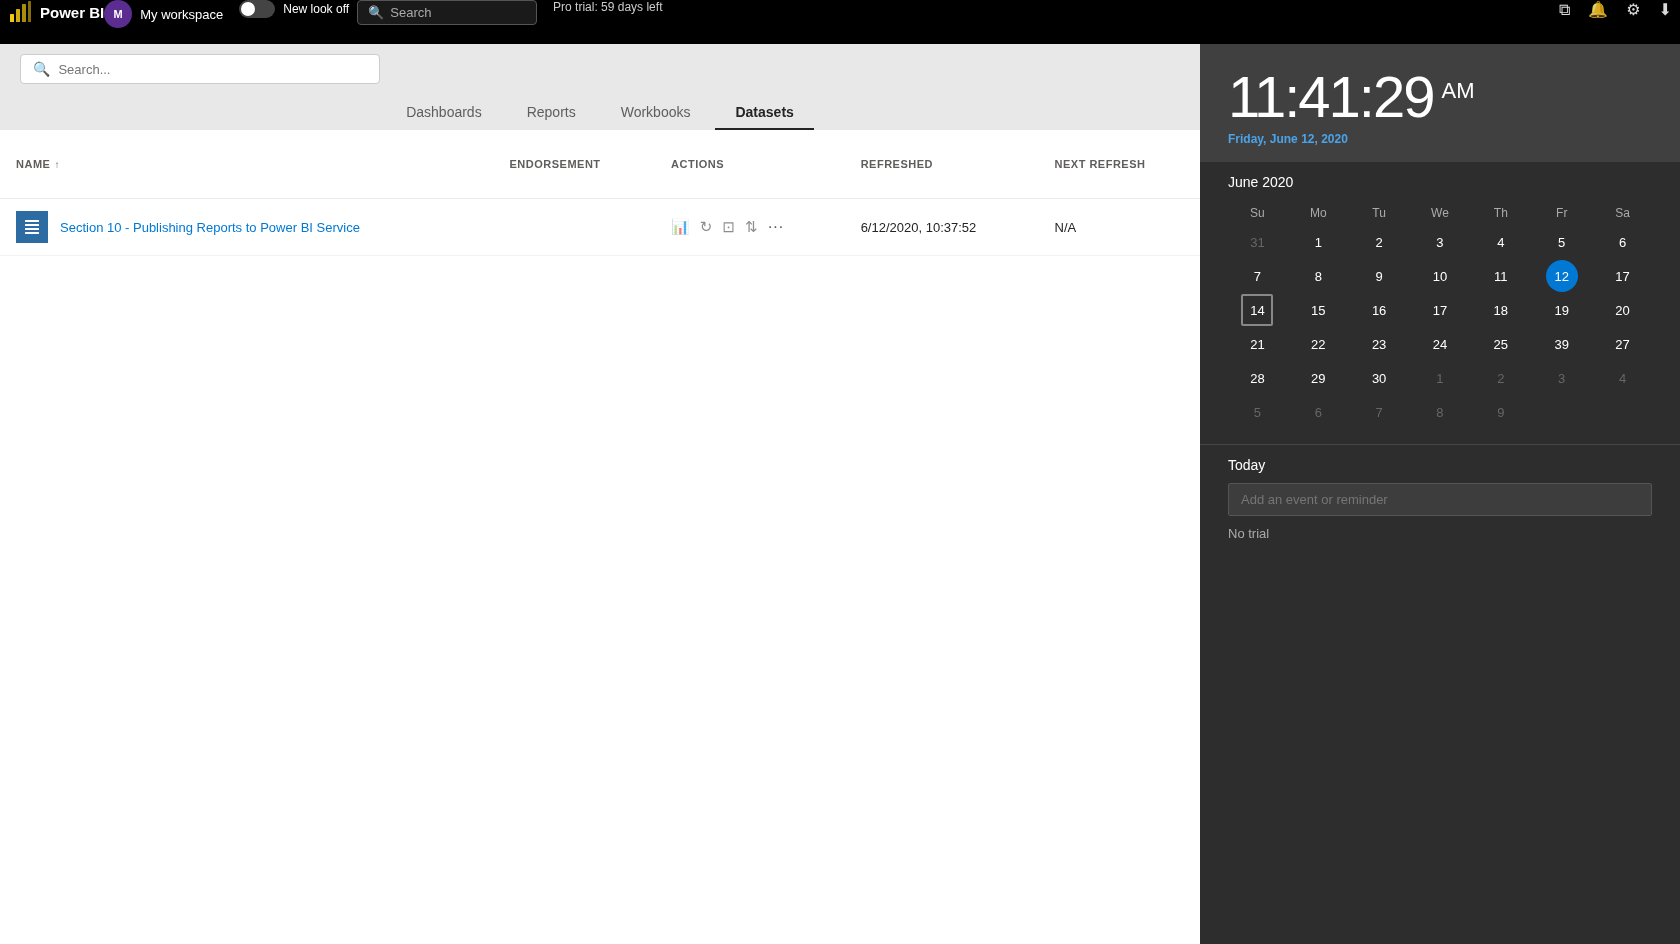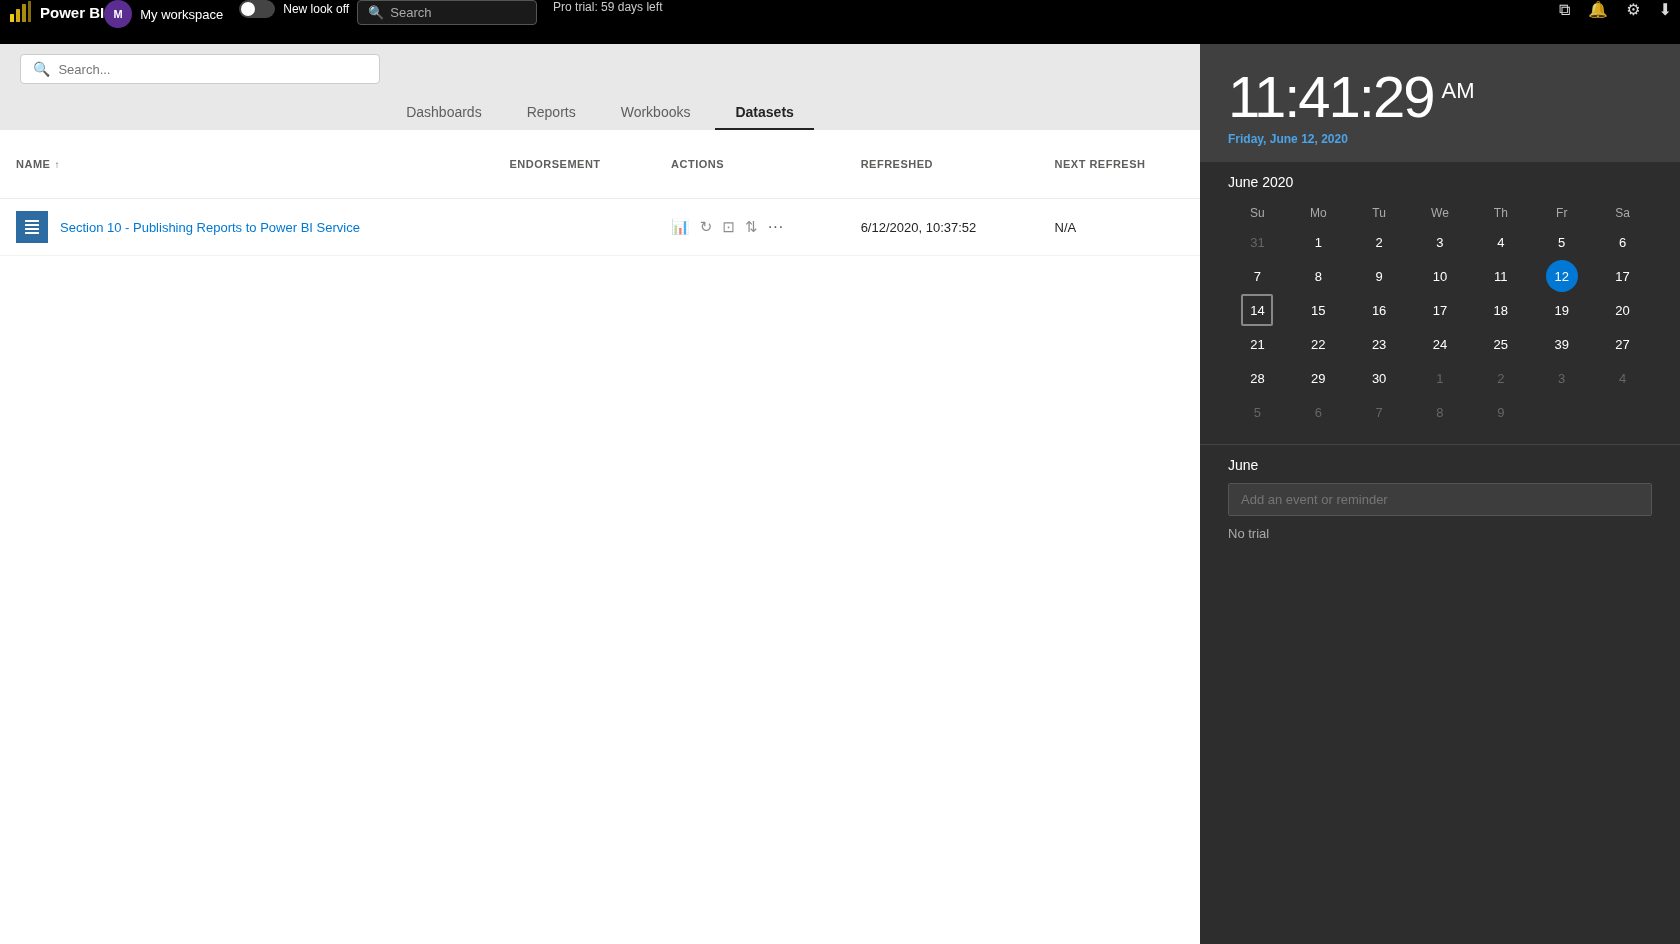--- a/index.html
+++ b/index.html
@@ -577,19 +577,19 @@
         <div class="cal-day muted">6</div>
         <div class="cal-day muted">7</div>
         <div class="cal-day muted">8</div>
         <div class="cal-day muted">9</div>
         <div class="cal-day"></div>
         <div class="cal-day"></div>
       </div>
     </div>
 
     <div class="today-section">
-      <div class="today-label">June</div>
+      <div class="today-label">Today</div>
       <input class="today-input" type="text" placeholder="Add an event or reminder" style="">
       <div class="no-events">No trial</div>
     </div>
 
   </div>
 </div>
 
 </body></html>

